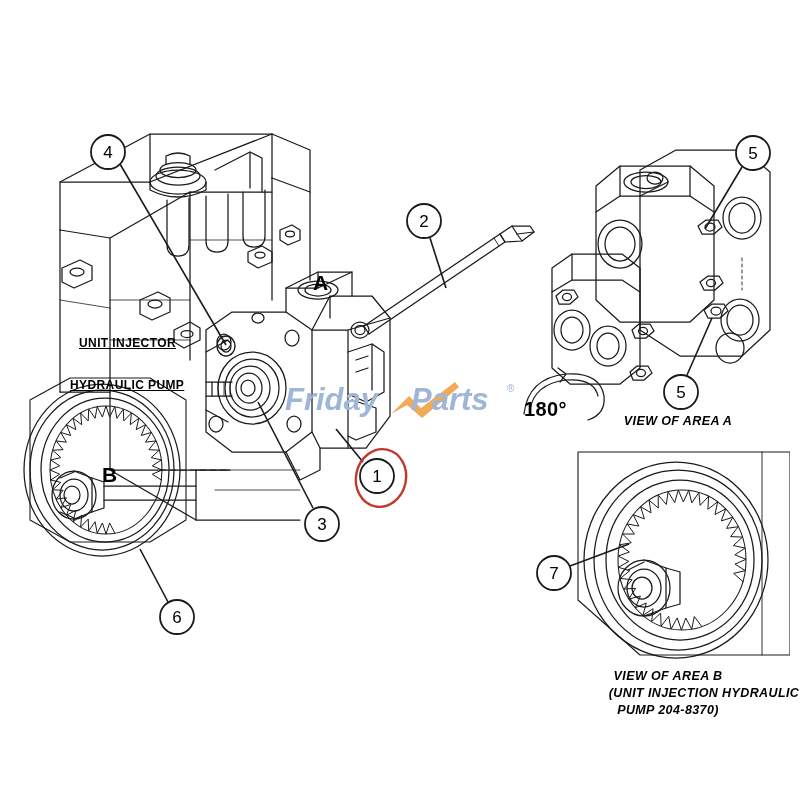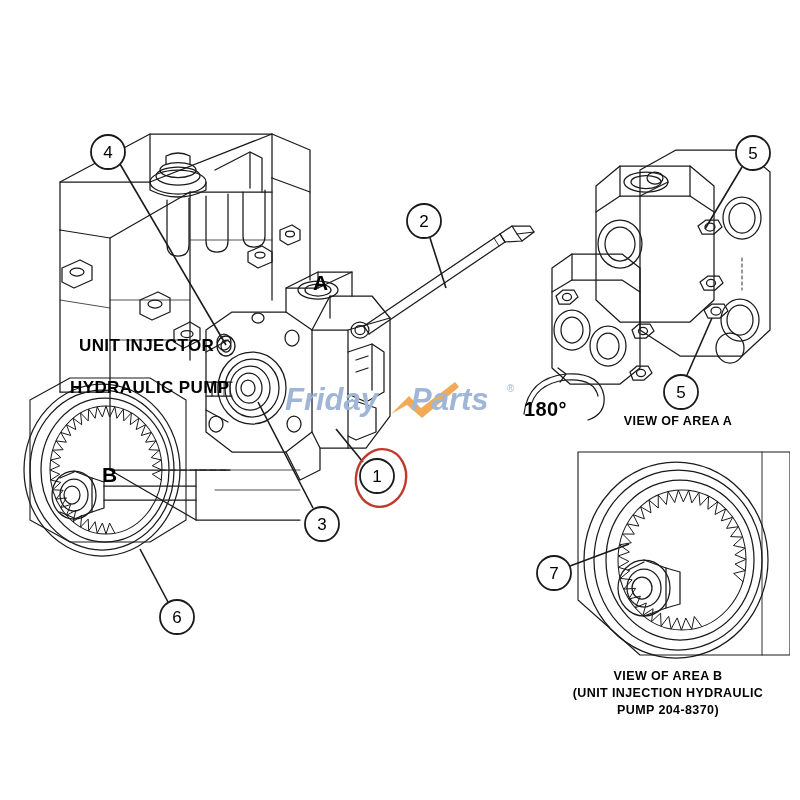--- a/index.html
+++ b/index.html
@@ -2,23 +2,23 @@
 <html><head>
 <meta charset="utf-8">
 <style>
   html,body{margin:0;padding:0;background:#ffffff;}
   body{width:800px;height:800px;overflow:hidden;
        font-family:"Liberation Sans","DejaVu Sans",sans-serif;}
   #stage{position:relative;width:800px;height:800px;background:#fff;}
   svg#art{position:absolute;left:0;top:0;width:800px;height:800px;}
   .lbl{position:absolute;color:#000;font-weight:bold;letter-spacing:.4px;
        white-space:nowrap;user-select:none;}
-  .lbl.center{text-align:center;transform:translateX(-50%);}
+  .lbl.center{text-align:center;transform:translateX(-50%);font-style:italic;}
   .areaLetter{font-size:21px;font-weight:bold;}
-  .partname{font-size:17px;}
+  .partname{font-size:12px;text-decoration:underline;}
   .viewcap{font-size:12.5px;}
   .rot{font-size:20px;}
   .wm{position:absolute;left:283px;top:378px;width:240px;height:44px;
       pointer-events:none;}
 </style>
 </head>
 <body>
 
 <div id="stage">
 
@@ -312,21 +312,21 @@
   <div class="lbl partname" style="left:70px;top:355px;margin-top:23px;">HYDRAULIC PUMP</div>
 
   <div class="lbl areaLetter" style="left:313px;top:271px;">A</div>
   <div class="lbl areaLetter" style="left:102px;top:463px;">B</div>
 
   <div class="lbl rot" style="left:524px;top:398px;">180°</div>
 
   <div class="lbl viewcap center" style="left:678px;top:414px;">VIEW OF AREA  A</div>
 
   <div class="lbl viewcap center" style="left:668px;top:669px;">VIEW OF AREA B</div>
-  <div class="lbl viewcap center" style="left:668px;top:686px;">(UNIT INJECTION HYDRAULIC</div>
+  <div class="lbl viewcap center" style="left:704px;top:686px;">(UNIT INJECTION HYDRAULIC</div>
   <div class="lbl viewcap center" style="left:668px;top:703px;">PUMP 204-8370)</div>
 
   <svg class="wm" viewBox="0 0 240 44">
     <path d="M 108,36 L 126,18 L 138,30 L 172,4 L 176,9 L 139,40 L 124,27 Z" fill="#f0a44a" opacity="0.92"></path>
     <text x="2" y="32" font-family="'Liberation Sans',sans-serif" font-size="31" font-weight="bold" font-style="italic" fill="#9fb6d6" id="wm1">Friday</text>
     <text x="128" y="32" font-family="'Liberation Sans',sans-serif" font-size="31" font-weight="bold" font-style="italic" fill="#9fb6d6" id="wm2">Parts</text>
     <text x="224" y="14" font-family="'Liberation Sans',sans-serif" font-size="10" fill="#9fb6d6" id="wm3">®</text>
   </svg>
 
 </div>

